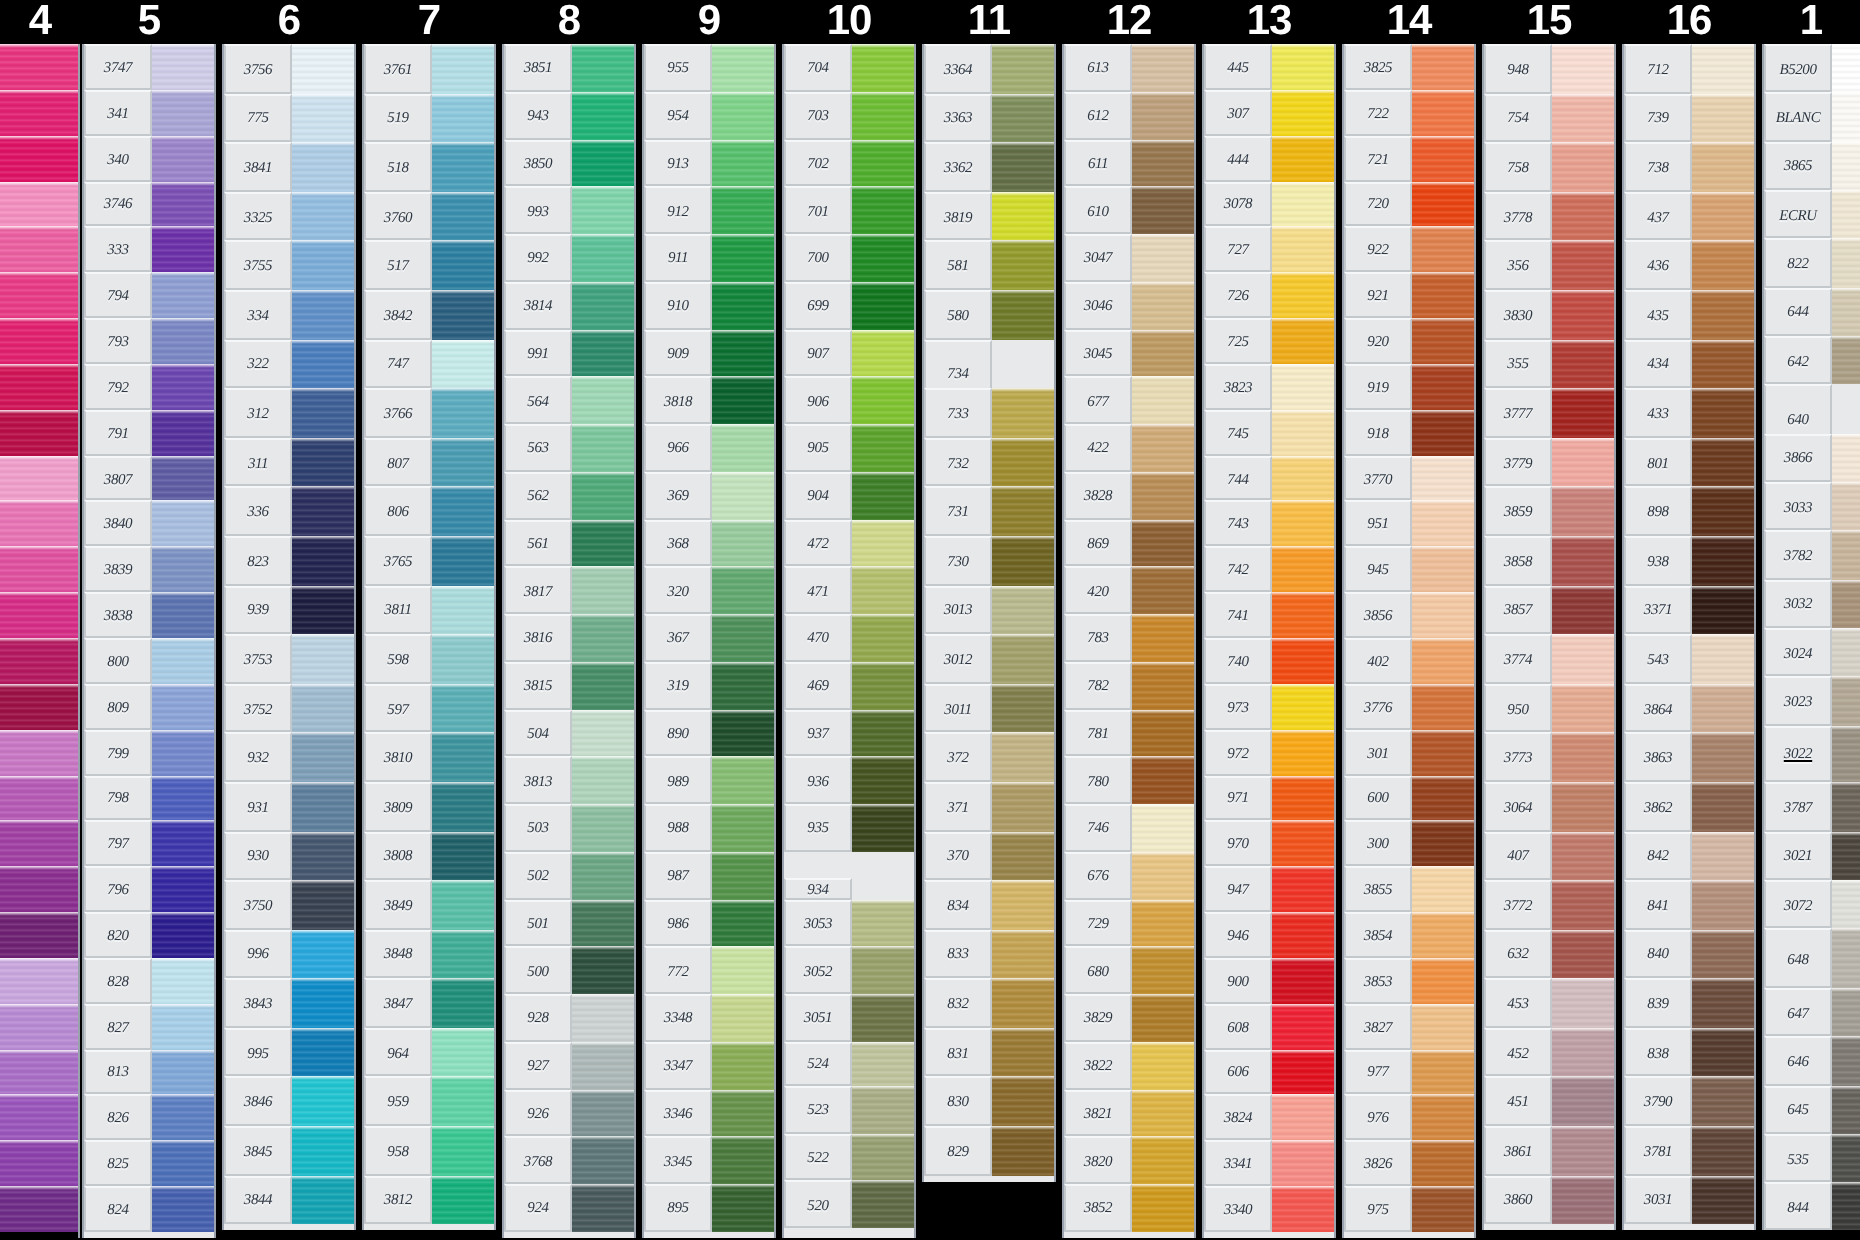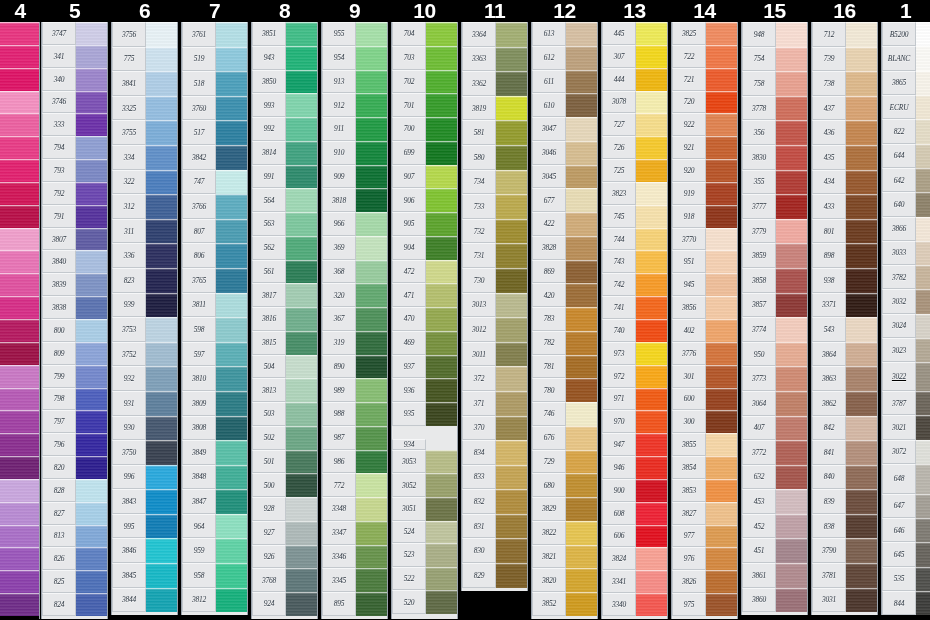--- a/index.html
+++ b/index.html
@@ -836,21 +836,21 @@
           <div class="swatch" style="background: rgb(210, 220, 42);"></div>
         </div>
         <div class="row" style="height: 24.6px;">
           <div class="code">581</div>
           <div class="swatch" style="background: rgb(147, 155, 44);"></div>
         </div>
         <div class="row" style="height: 24.6px;">
           <div class="code">580</div>
           <div class="swatch" style="background: rgb(110, 122, 40);"></div>
         </div>
-        <div class="row" style="height: 24.6px;">
+        <div class="row" style="height: 24.6px; flex-direction: column;">
           <div class="code">734</div>
           <div class="swatch" style="background: rgb(196, 185, 107);"></div>
         </div>
         <div class="row" style="height: 24.6px;">
           <div class="code">733</div>
           <div class="swatch" style="background: rgb(187, 169, 76);"></div>
         </div>
         <div class="row" style="height: 24.6px;">
           <div class="code">732</div>
           <div class="swatch" style="background: rgb(158, 140, 46);"></div>
@@ -1462,21 +1462,21 @@
           <div class="swatch" style="background: rgb(228, 220, 198);"></div>
         </div>
         <div class="row" style="height: 24.6px;">
           <div class="code">644</div>
           <div class="swatch" style="background: rgb(212, 202, 178);"></div>
         </div>
         <div class="row" style="height: 24.6px;">
           <div class="code">642</div>
           <div class="swatch" style="background: rgb(171, 159, 133);"></div>
         </div>
-        <div class="row" style="height: 24.6px;">
+        <div class="row" style="height: 24.6px; flex-direction: column;">
           <div class="code">640</div>
           <div class="swatch" style="background: rgb(141, 129, 105);"></div>
         </div>
         <div class="row" style="height: 24.6px;">
           <div class="code">3866</div>
           <div class="swatch" style="background: rgb(243, 231, 216);"></div>
         </div>
         <div class="row" style="height: 24.6px;">
           <div class="code">3033</div>
           <div class="swatch" style="background: rgb(221, 204, 184);"></div>

